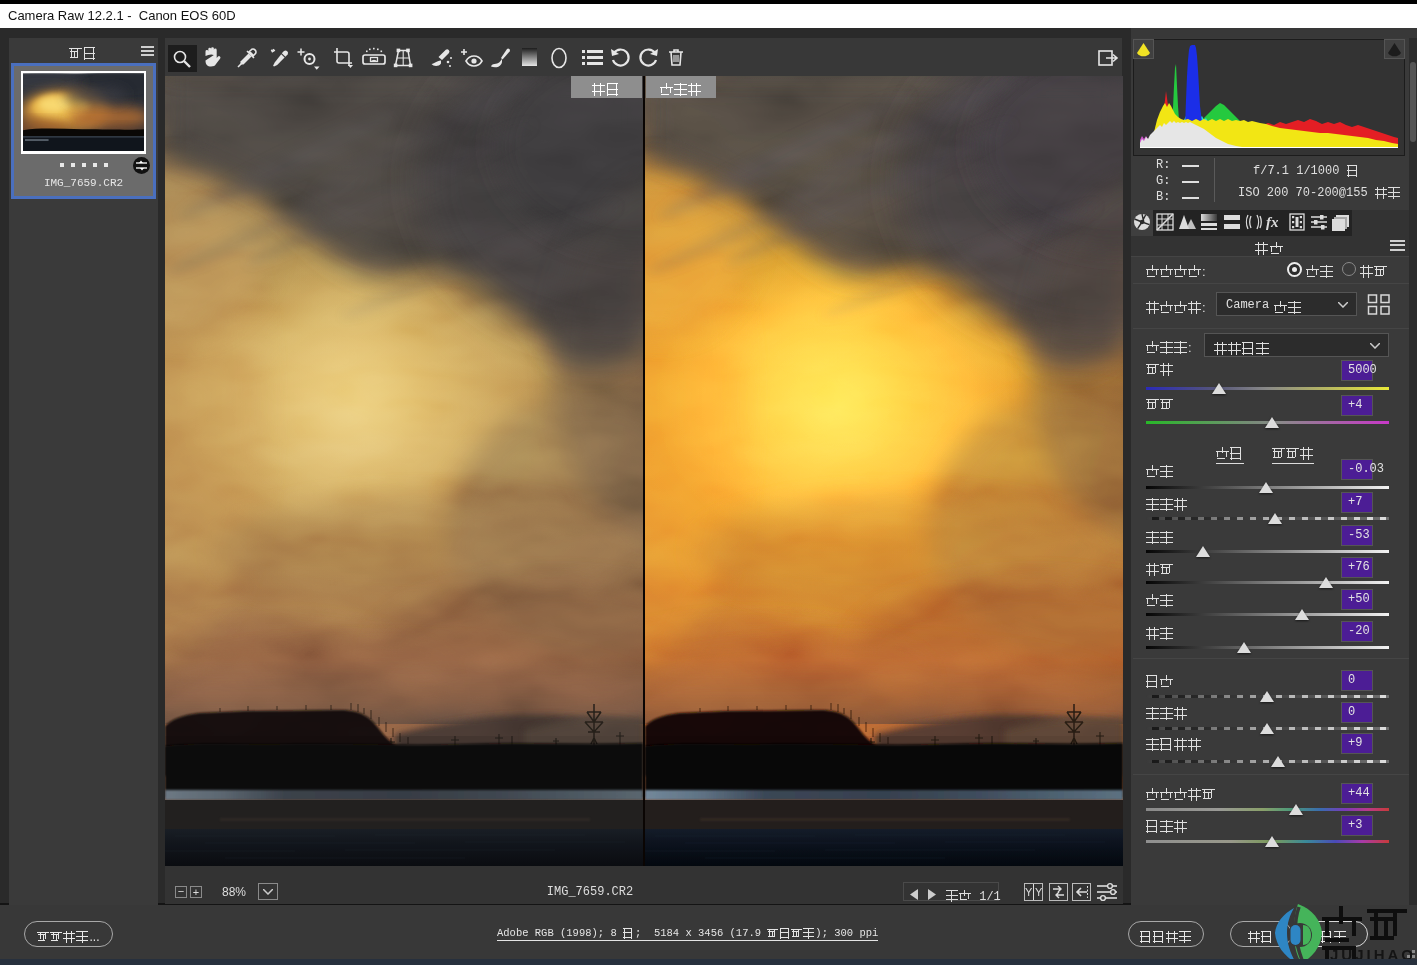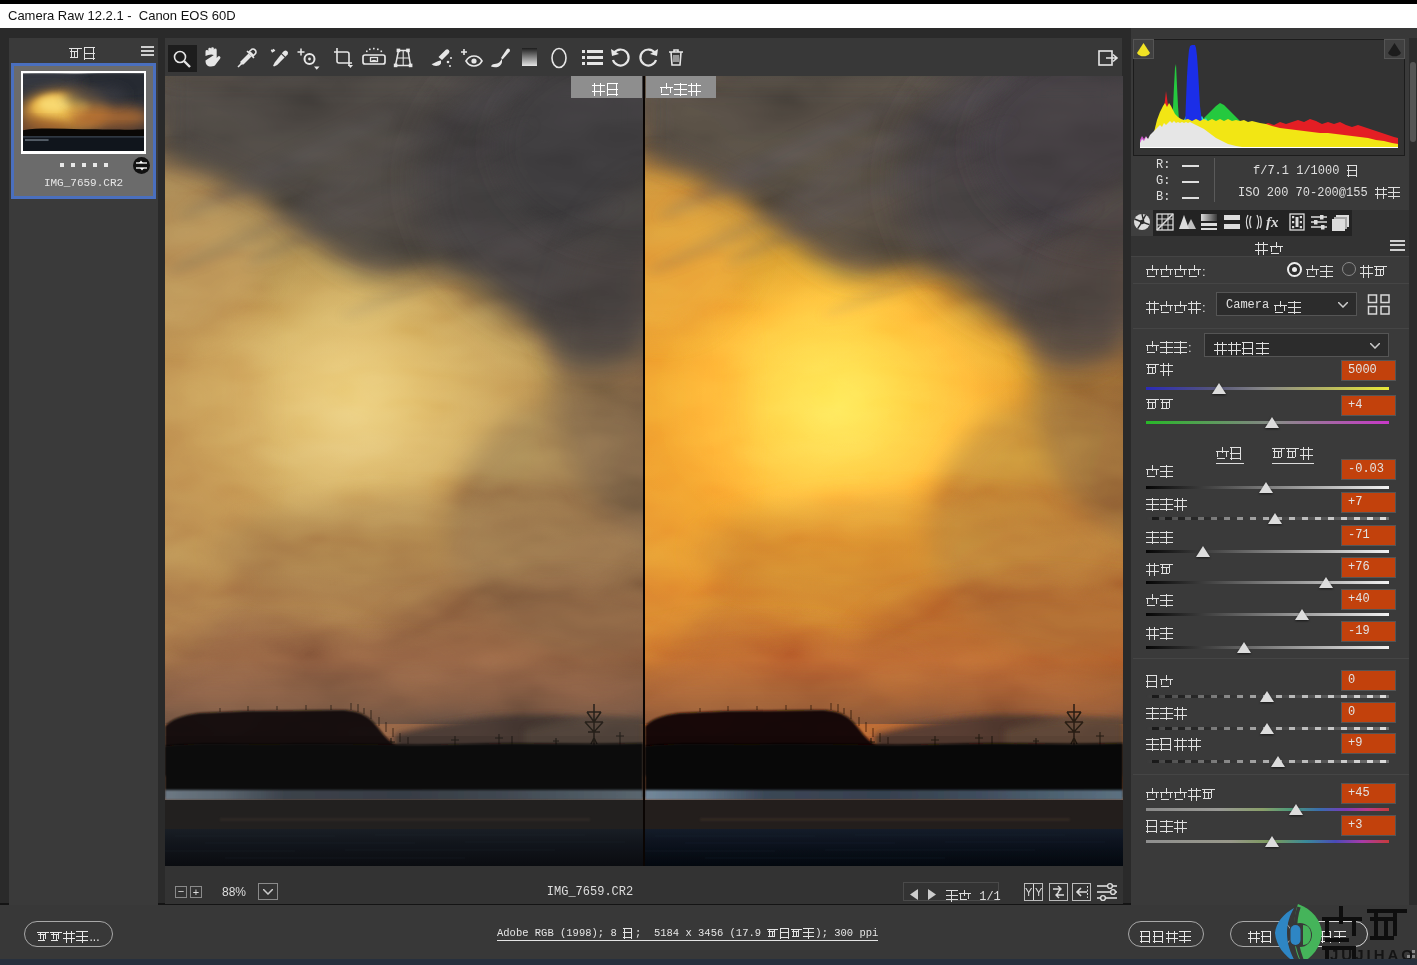--- a/index.html
+++ b/index.html
@@ -1,18 +1,18 @@
 <!DOCTYPE html>
 <html><head><meta charset="utf-8"><style>
 *{margin:0;padding:0;box-sizing:border-box}
 html,body{width:1417px;height:965px;overflow:hidden;background:#383838;font-family:"Liberation Sans",sans-serif}
 .abs{position:absolute}
 body{position:relative}
 .zh{display:inline-block;background-repeat:no-repeat;vertical-align:middle}
-.vbox{position:absolute;width:55px;height:21px;background:#c2410c;border:1px solid #555;color:#e2e2e2;font-family:"Liberation Mono",monospace;font-size:12px;line-height:19px;padding-left:6px}
+.vbox{position:absolute;width:32px;height:21px;background:#4c1d95;border:1px solid #555;color:#e2e2e2;font-family:"Liberation Mono",monospace;font-size:12px;line-height:19px;padding-left:6px}
 .track{position:absolute;left:1146px;width:243px;height:3px}
 .thumbtri{position:absolute;width:0;height:0;border-left:7px solid transparent;border-right:7px solid transparent;border-bottom:11px solid #dcdcdc;filter:drop-shadow(0 1px 1px rgba(0,0,0,.6))}
 .sep{position:absolute;left:1133px;width:276px;height:1px;background:#2b2b2b;border-bottom:1px solid #454545}
 </style></head><body>
 <div class="abs" style="left:0;top:0;width:1417px;height:4px;background:#000"></div>
 <div class="abs" style="left:0;top:4px;width:1417px;height:24px;background:#fff"></div>
 <div class="abs" style="left:8px;top:8px;color:#111;font-size:13px">Camera Raw 12.2.1 -&nbsp; Canon EOS 60D</div>
 <div class="abs" style="left:0;top:28px;width:1417px;height:937px;background:#383838"></div>
 <div class="abs" style="left:0;top:28px;width:9px;height:877px;background:#2a2a2a"></div>
 <div class="abs" style="left:158px;top:38px;width:7px;height:867px;background:#2a2a2a"></div>
@@ -434,51 +434,51 @@
 <div class="abs" style="left:1272px;top:444px;border-bottom:1px solid #ddd;padding-bottom:1px"><i class="zh" style="width:13px;height:13px;margin-right:1px;background-image:linear-gradient(#e0e0e0,#e0e0e0),linear-gradient(#e0e0e0,#e0e0e0),linear-gradient(#e0e0e0,#e0e0e0),linear-gradient(#e0e0e0,#e0e0e0),linear-gradient(#e0e0e0,#e0e0e0),linear-gradient(#e0e0e0,#e0e0e0);background-position:0% 8%,20% 30%,20% 30%,71% 30%,20% 84%,46% 52%;background-size:13px 1px,8px 1px,1px 8px,1px 8px,8px 1px,1px 6px;"></i><i class="zh" style="width:13px;height:13px;margin-right:1px;background-image:linear-gradient(#e0e0e0,#e0e0e0),linear-gradient(#e0e0e0,#e0e0e0),linear-gradient(#e0e0e0,#e0e0e0),linear-gradient(#e0e0e0,#e0e0e0),linear-gradient(#e0e0e0,#e0e0e0),linear-gradient(#e0e0e0,#e0e0e0);background-position:0% 8%,20% 30%,20% 30%,71% 30%,20% 84%,46% 52%;background-size:13px 1px,8px 1px,1px 8px,1px 8px,8px 1px,1px 6px;"></i><i class="zh" style="width:13px;height:13px;margin-right:1px;background-image:linear-gradient(#e0e0e0,#e0e0e0),linear-gradient(#e0e0e0,#e0e0e0),linear-gradient(#e0e0e0,#e0e0e0),linear-gradient(#e0e0e0,#e0e0e0);background-position:22% 0%,70% 0%,0% 18%,0% 62%;background-size:1px 13px,1px 13px,13px 1px,13px 1px;"></i></div>
 <div class="abs" style="left:1146px;top:462px"><i class="zh" style="width:13px;height:13px;margin-right:1px;background-image:linear-gradient(#e0e0e0,#e0e0e0),linear-gradient(#e0e0e0,#e0e0e0),linear-gradient(#e0e0e0,#e0e0e0),linear-gradient(#e0e0e0,#e0e0e0),linear-gradient(#e0e0e0,#e0e0e0);background-position:46% 0%,0% 30%,8% 60%,83% 60%,20% 88%;background-size:1px 6px,13px 1px,1px 5px,1px 5px,8px 1px;"></i><i class="zh" style="width:13px;height:13px;margin-right:1px;background-image:linear-gradient(#e0e0e0,#e0e0e0),linear-gradient(#e0e0e0,#e0e0e0),linear-gradient(#e0e0e0,#e0e0e0),linear-gradient(#e0e0e0,#e0e0e0);background-position:0% 6%,0% 44%,0% 86%,46% 0%;background-size:13px 1px,13px 1px,13px 1px,1px 13px;"></i></div>
 <div class="vbox" style="left:1341px;top:459px">-0.03</div>
 <div class="track" style="top:486px;background:linear-gradient(90deg,#050505,#f2f2f2)"></div>
 <div class="thumbtri" style="left:1259px;top:482px"></div>
 <div class="abs" style="left:1146px;top:495px"><i class="zh" style="width:13px;height:13px;margin-right:1px;background-image:linear-gradient(#e0e0e0,#e0e0e0),linear-gradient(#e0e0e0,#e0e0e0),linear-gradient(#e0e0e0,#e0e0e0),linear-gradient(#e0e0e0,#e0e0e0);background-position:0% 6%,0% 44%,0% 86%,46% 0%;background-size:13px 1px,13px 1px,13px 1px,1px 13px;"></i><i class="zh" style="width:13px;height:13px;margin-right:1px;background-image:linear-gradient(#e0e0e0,#e0e0e0),linear-gradient(#e0e0e0,#e0e0e0),linear-gradient(#e0e0e0,#e0e0e0),linear-gradient(#e0e0e0,#e0e0e0);background-position:0% 6%,0% 44%,0% 86%,46% 0%;background-size:13px 1px,13px 1px,13px 1px,1px 13px;"></i><i class="zh" style="width:13px;height:13px;margin-right:1px;background-image:linear-gradient(#e0e0e0,#e0e0e0),linear-gradient(#e0e0e0,#e0e0e0),linear-gradient(#e0e0e0,#e0e0e0),linear-gradient(#e0e0e0,#e0e0e0);background-position:22% 0%,70% 0%,0% 18%,0% 62%;background-size:1px 13px,1px 13px,13px 1px,13px 1px;"></i></div>
 <div class="vbox" style="left:1341px;top:492px">+7</div>
 <div class="track" style="top:517px;background:linear-gradient(90deg,rgba(20,20,20,.8),rgba(120,120,120,.35) 50%,rgba(255,255,255,.35)),repeating-linear-gradient(90deg,#cccccc 0 6px,#222222 6px 13px)"></div>
 <div class="thumbtri" style="left:1268px;top:513px"></div>
 <div class="abs" style="left:1146px;top:528px"><i class="zh" style="width:13px;height:13px;margin-right:1px;background-image:linear-gradient(#e0e0e0,#e0e0e0),linear-gradient(#e0e0e0,#e0e0e0),linear-gradient(#e0e0e0,#e0e0e0),linear-gradient(#e0e0e0,#e0e0e0);background-position:0% 6%,0% 44%,0% 86%,46% 0%;background-size:13px 1px,13px 1px,13px 1px,1px 13px;"></i><i class="zh" style="width:13px;height:13px;margin-right:1px;background-image:linear-gradient(#e0e0e0,#e0e0e0),linear-gradient(#e0e0e0,#e0e0e0),linear-gradient(#e0e0e0,#e0e0e0),linear-gradient(#e0e0e0,#e0e0e0);background-position:0% 6%,0% 44%,0% 86%,46% 0%;background-size:13px 1px,13px 1px,13px 1px,1px 13px;"></i></div>
-<div class="vbox" style="left:1341px;top:525px">-71</div>
+<div class="vbox" style="left:1341px;top:525px">-53</div>
 <div class="track" style="top:550px;background:linear-gradient(90deg,#050505,#f2f2f2)"></div>
 <div class="thumbtri" style="left:1196px;top:546px"></div>
 <div class="abs" style="left:1146px;top:560px"><i class="zh" style="width:13px;height:13px;margin-right:1px;background-image:linear-gradient(#e0e0e0,#e0e0e0),linear-gradient(#e0e0e0,#e0e0e0),linear-gradient(#e0e0e0,#e0e0e0),linear-gradient(#e0e0e0,#e0e0e0);background-position:22% 0%,70% 0%,0% 18%,0% 62%;background-size:1px 13px,1px 13px,13px 1px,13px 1px;"></i><i class="zh" style="width:13px;height:13px;margin-right:1px;background-image:linear-gradient(#e0e0e0,#e0e0e0),linear-gradient(#e0e0e0,#e0e0e0),linear-gradient(#e0e0e0,#e0e0e0),linear-gradient(#e0e0e0,#e0e0e0),linear-gradient(#e0e0e0,#e0e0e0),linear-gradient(#e0e0e0,#e0e0e0);background-position:0% 8%,20% 30%,20% 30%,71% 30%,20% 84%,46% 52%;background-size:13px 1px,8px 1px,1px 8px,1px 8px,8px 1px,1px 6px;"></i></div>
 <div class="vbox" style="left:1341px;top:557px">+76</div>
 <div class="track" style="top:581px;background:linear-gradient(90deg,#050505,#f2f2f2)"></div>
 <div class="thumbtri" style="left:1319px;top:577px"></div>
 <div class="abs" style="left:1146px;top:591px"><i class="zh" style="width:13px;height:13px;margin-right:1px;background-image:linear-gradient(#e0e0e0,#e0e0e0),linear-gradient(#e0e0e0,#e0e0e0),linear-gradient(#e0e0e0,#e0e0e0),linear-gradient(#e0e0e0,#e0e0e0),linear-gradient(#e0e0e0,#e0e0e0);background-position:46% 0%,0% 30%,8% 60%,83% 60%,20% 88%;background-size:1px 6px,13px 1px,1px 5px,1px 5px,8px 1px;"></i><i class="zh" style="width:13px;height:13px;margin-right:1px;background-image:linear-gradient(#e0e0e0,#e0e0e0),linear-gradient(#e0e0e0,#e0e0e0),linear-gradient(#e0e0e0,#e0e0e0),linear-gradient(#e0e0e0,#e0e0e0);background-position:0% 6%,0% 44%,0% 86%,46% 0%;background-size:13px 1px,13px 1px,13px 1px,1px 13px;"></i></div>
-<div class="vbox" style="left:1341px;top:589px">+40</div>
+<div class="vbox" style="left:1341px;top:589px">+50</div>
 <div class="track" style="top:613px;background:linear-gradient(90deg,#050505,#f2f2f2)"></div>
 <div class="thumbtri" style="left:1295px;top:609px"></div>
 <div class="abs" style="left:1146px;top:624px"><i class="zh" style="width:13px;height:13px;margin-right:1px;background-image:linear-gradient(#e0e0e0,#e0e0e0),linear-gradient(#e0e0e0,#e0e0e0),linear-gradient(#e0e0e0,#e0e0e0),linear-gradient(#e0e0e0,#e0e0e0);background-position:22% 0%,70% 0%,0% 18%,0% 62%;background-size:1px 13px,1px 13px,13px 1px,13px 1px;"></i><i class="zh" style="width:13px;height:13px;margin-right:1px;background-image:linear-gradient(#e0e0e0,#e0e0e0),linear-gradient(#e0e0e0,#e0e0e0),linear-gradient(#e0e0e0,#e0e0e0),linear-gradient(#e0e0e0,#e0e0e0);background-position:0% 6%,0% 44%,0% 86%,46% 0%;background-size:13px 1px,13px 1px,13px 1px,1px 13px;"></i></div>
-<div class="vbox" style="left:1341px;top:621px">-19</div>
+<div class="vbox" style="left:1341px;top:621px">-20</div>
 <div class="track" style="top:646px;background:linear-gradient(90deg,#050505,#f2f2f2)"></div>
 <div class="thumbtri" style="left:1237px;top:642px"></div>
 <div class="sep" style="top:658px"></div>
 <div class="abs" style="left:1146px;top:672px"><i class="zh" style="width:13px;height:13px;margin-right:1px;background-image:linear-gradient(#e0e0e0,#e0e0e0),linear-gradient(#e0e0e0,#e0e0e0),linear-gradient(#e0e0e0,#e0e0e0),linear-gradient(#e0e0e0,#e0e0e0),linear-gradient(#e0e0e0,#e0e0e0);background-position:8% 0%,83% 0%,8% 0%,8% 46%,8% 91%;background-size:1px 13px,1px 13px,11px 1px,11px 1px,11px 1px;"></i><i class="zh" style="width:13px;height:13px;margin-right:1px;background-image:linear-gradient(#e0e0e0,#e0e0e0),linear-gradient(#e0e0e0,#e0e0e0),linear-gradient(#e0e0e0,#e0e0e0),linear-gradient(#e0e0e0,#e0e0e0),linear-gradient(#e0e0e0,#e0e0e0);background-position:46% 0%,0% 30%,8% 60%,83% 60%,20% 88%;background-size:1px 6px,13px 1px,1px 5px,1px 5px,8px 1px;"></i></div>
 <div class="vbox" style="left:1341px;top:670px">0</div>
 <div class="track" style="top:695px;background:linear-gradient(90deg,rgba(20,20,20,.8),rgba(120,120,120,.35) 50%,rgba(255,255,255,.35)),repeating-linear-gradient(90deg,#cccccc 0 6px,#222222 6px 13px)"></div>
 <div class="thumbtri" style="left:1260px;top:691px"></div>
 <div class="abs" style="left:1146px;top:704px"><i class="zh" style="width:13px;height:13px;margin-right:1px;background-image:linear-gradient(#e0e0e0,#e0e0e0),linear-gradient(#e0e0e0,#e0e0e0),linear-gradient(#e0e0e0,#e0e0e0),linear-gradient(#e0e0e0,#e0e0e0);background-position:0% 6%,0% 44%,0% 86%,46% 0%;background-size:13px 1px,13px 1px,13px 1px,1px 13px;"></i><i class="zh" style="width:13px;height:13px;margin-right:1px;background-image:linear-gradient(#e0e0e0,#e0e0e0),linear-gradient(#e0e0e0,#e0e0e0),linear-gradient(#e0e0e0,#e0e0e0),linear-gradient(#e0e0e0,#e0e0e0);background-position:0% 6%,0% 44%,0% 86%,46% 0%;background-size:13px 1px,13px 1px,13px 1px,1px 13px;"></i><i class="zh" style="width:13px;height:13px;margin-right:1px;background-image:linear-gradient(#e0e0e0,#e0e0e0),linear-gradient(#e0e0e0,#e0e0e0),linear-gradient(#e0e0e0,#e0e0e0),linear-gradient(#e0e0e0,#e0e0e0);background-position:22% 0%,70% 0%,0% 18%,0% 62%;background-size:1px 13px,1px 13px,13px 1px,13px 1px;"></i></div>
 <div class="vbox" style="left:1341px;top:702px">0</div>
 <div class="track" style="top:727px;background:linear-gradient(90deg,rgba(20,20,20,.8),rgba(120,120,120,.35) 50%,rgba(255,255,255,.35)),repeating-linear-gradient(90deg,#cccccc 0 6px,#222222 6px 13px)"></div>
 <div class="thumbtri" style="left:1260px;top:723px"></div>
 <div class="abs" style="left:1146px;top:735px"><i class="zh" style="width:13px;height:13px;margin-right:1px;background-image:linear-gradient(#e0e0e0,#e0e0e0),linear-gradient(#e0e0e0,#e0e0e0),linear-gradient(#e0e0e0,#e0e0e0),linear-gradient(#e0e0e0,#e0e0e0);background-position:0% 6%,0% 44%,0% 86%,46% 0%;background-size:13px 1px,13px 1px,13px 1px,1px 13px;"></i><i class="zh" style="width:13px;height:13px;margin-right:1px;background-image:linear-gradient(#e0e0e0,#e0e0e0),linear-gradient(#e0e0e0,#e0e0e0),linear-gradient(#e0e0e0,#e0e0e0),linear-gradient(#e0e0e0,#e0e0e0),linear-gradient(#e0e0e0,#e0e0e0);background-position:8% 0%,83% 0%,8% 0%,8% 46%,8% 91%;background-size:1px 13px,1px 13px,11px 1px,11px 1px,11px 1px;"></i><i class="zh" style="width:13px;height:13px;margin-right:1px;background-image:linear-gradient(#e0e0e0,#e0e0e0),linear-gradient(#e0e0e0,#e0e0e0),linear-gradient(#e0e0e0,#e0e0e0),linear-gradient(#e0e0e0,#e0e0e0);background-position:22% 0%,70% 0%,0% 18%,0% 62%;background-size:1px 13px,1px 13px,13px 1px,13px 1px;"></i><i class="zh" style="width:13px;height:13px;margin-right:1px;background-image:linear-gradient(#e0e0e0,#e0e0e0),linear-gradient(#e0e0e0,#e0e0e0),linear-gradient(#e0e0e0,#e0e0e0),linear-gradient(#e0e0e0,#e0e0e0);background-position:22% 0%,70% 0%,0% 18%,0% 62%;background-size:1px 13px,1px 13px,13px 1px,13px 1px;"></i></div>
 <div class="vbox" style="left:1341px;top:733px">+9</div>
 <div class="track" style="top:760px;background:linear-gradient(90deg,rgba(20,20,20,.8),rgba(120,120,120,.35) 50%,rgba(255,255,255,.35)),repeating-linear-gradient(90deg,#cccccc 0 6px,#222222 6px 13px)"></div>
 <div class="thumbtri" style="left:1271px;top:756px"></div>
 <div class="sep" style="top:774px"></div>
 <div class="abs" style="left:1146px;top:785px"><i class="zh" style="width:13px;height:13px;margin-right:1px;background-image:linear-gradient(#e0e0e0,#e0e0e0),linear-gradient(#e0e0e0,#e0e0e0),linear-gradient(#e0e0e0,#e0e0e0),linear-gradient(#e0e0e0,#e0e0e0),linear-gradient(#e0e0e0,#e0e0e0);background-position:46% 0%,0% 30%,8% 60%,83% 60%,20% 88%;background-size:1px 6px,13px 1px,1px 5px,1px 5px,8px 1px;"></i><i class="zh" style="width:13px;height:13px;margin-right:1px;background-image:linear-gradient(#e0e0e0,#e0e0e0),linear-gradient(#e0e0e0,#e0e0e0),linear-gradient(#e0e0e0,#e0e0e0),linear-gradient(#e0e0e0,#e0e0e0),linear-gradient(#e0e0e0,#e0e0e0);background-position:46% 0%,0% 30%,8% 60%,83% 60%,20% 88%;background-size:1px 6px,13px 1px,1px 5px,1px 5px,8px 1px;"></i><i class="zh" style="width:13px;height:13px;margin-right:1px;background-image:linear-gradient(#e0e0e0,#e0e0e0),linear-gradient(#e0e0e0,#e0e0e0),linear-gradient(#e0e0e0,#e0e0e0),linear-gradient(#e0e0e0,#e0e0e0),linear-gradient(#e0e0e0,#e0e0e0);background-position:46% 0%,0% 30%,8% 60%,83% 60%,20% 88%;background-size:1px 6px,13px 1px,1px 5px,1px 5px,8px 1px;"></i><i class="zh" style="width:13px;height:13px;margin-right:1px;background-image:linear-gradient(#e0e0e0,#e0e0e0),linear-gradient(#e0e0e0,#e0e0e0),linear-gradient(#e0e0e0,#e0e0e0),linear-gradient(#e0e0e0,#e0e0e0);background-position:22% 0%,70% 0%,0% 18%,0% 62%;background-size:1px 13px,1px 13px,13px 1px,13px 1px;"></i><i class="zh" style="width:13px;height:13px;margin-right:1px;background-image:linear-gradient(#e0e0e0,#e0e0e0),linear-gradient(#e0e0e0,#e0e0e0),linear-gradient(#e0e0e0,#e0e0e0),linear-gradient(#e0e0e0,#e0e0e0),linear-gradient(#e0e0e0,#e0e0e0),linear-gradient(#e0e0e0,#e0e0e0);background-position:0% 8%,20% 30%,20% 30%,71% 30%,20% 84%,46% 52%;background-size:13px 1px,8px 1px,1px 8px,1px 8px,8px 1px,1px 6px;"></i></div>
-<div class="vbox" style="left:1341px;top:783px">+45</div>
+<div class="vbox" style="left:1341px;top:783px">+44</div>
 <div class="track" style="top:808px;background:linear-gradient(90deg,#8a8a8a 0%,#9a9a96 30%,#8aa06a 48%,#4a9a7a 60%,#3a6ab0 72%,#7a3ab8 82%,#b83a8a 91%,#c83a3a 100%)"></div>
 <div class="thumbtri" style="left:1289px;top:804px"></div>
 <div class="abs" style="left:1146px;top:817px"><i class="zh" style="width:13px;height:13px;margin-right:1px;background-image:linear-gradient(#e0e0e0,#e0e0e0),linear-gradient(#e0e0e0,#e0e0e0),linear-gradient(#e0e0e0,#e0e0e0),linear-gradient(#e0e0e0,#e0e0e0),linear-gradient(#e0e0e0,#e0e0e0);background-position:8% 0%,83% 0%,8% 0%,8% 46%,8% 91%;background-size:1px 13px,1px 13px,11px 1px,11px 1px,11px 1px;"></i><i class="zh" style="width:13px;height:13px;margin-right:1px;background-image:linear-gradient(#e0e0e0,#e0e0e0),linear-gradient(#e0e0e0,#e0e0e0),linear-gradient(#e0e0e0,#e0e0e0),linear-gradient(#e0e0e0,#e0e0e0);background-position:0% 6%,0% 44%,0% 86%,46% 0%;background-size:13px 1px,13px 1px,13px 1px,1px 13px;"></i><i class="zh" style="width:13px;height:13px;margin-right:1px;background-image:linear-gradient(#e0e0e0,#e0e0e0),linear-gradient(#e0e0e0,#e0e0e0),linear-gradient(#e0e0e0,#e0e0e0),linear-gradient(#e0e0e0,#e0e0e0);background-position:22% 0%,70% 0%,0% 18%,0% 62%;background-size:1px 13px,1px 13px,13px 1px,13px 1px;"></i></div>
 <div class="vbox" style="left:1341px;top:815px">+3</div>
 <div class="track" style="top:840px;background:linear-gradient(90deg,#909090 0%,#98988a 35%,#7a9a5a 52%,#3a8a9a 66%,#4a4ab8 78%,#a83aa8 89%,#c83a3a 100%)"></div>
 <div class="thumbtri" style="left:1265px;top:836px"></div>
 <div class="abs" style="left:165px;top:866px;width:958px;height:38px;background:#333"></div>
 <div class="abs" style="left:175px;top:886px;width:12px;height:12px;border:1px solid #8a8a8a;color:#ddd;font-size:11px;line-height:9px;text-align:center">−</div>
 <div class="abs" style="left:190px;top:886px;width:12px;height:12px;border:1px solid #8a8a8a;color:#ddd;font-size:11px;line-height:10px;text-align:center">+</div>
 <div class="abs" style="left:212px;top:885px;width:44px;height:15px;color:#ddd;font-size:12px;text-align:center">88%</div>

